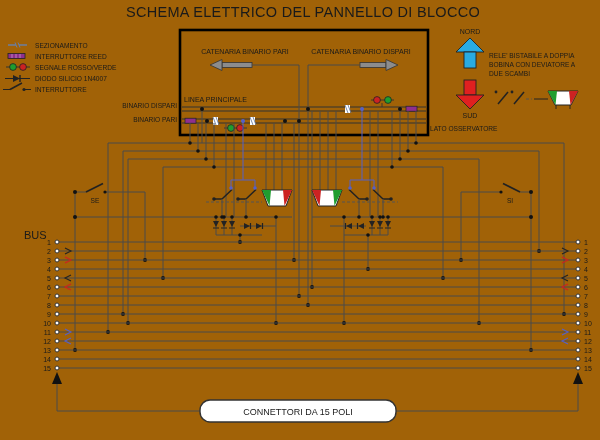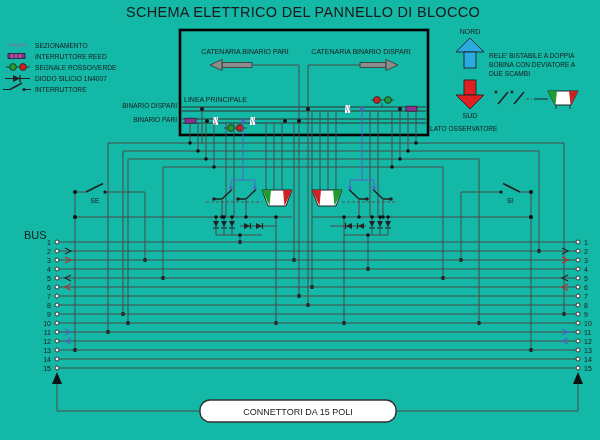--- a/index.html
+++ b/index.html
@@ -1,16 +1,16 @@
 <!DOCTYPE html>
 <html><head>
 <meta charset="utf-8">
 <style>
   html,body{margin:0;padding:0;background:#fff;}
-  #stage{position:relative;width:600px;height:440px;background:#14b8a6;overflow:hidden;
+  #stage{position:relative;width:600px;height:440px;background:#a16207;overflow:hidden;
          font-family:"Liberation Sans", sans-serif;}
   svg{position:absolute;left:0;top:0;}
   text{fill:#1a1a1a;}
   .t7{font-size:7px;}
   .t65{font-size:6.6px;}
   .t11{font-size:11px;}
   .title{font-size:14.5px;letter-spacing:.3px;}
   .conn{font-size:9px;}
   .wire{stroke:#4a4a4a;stroke-width:1;fill:none;}
   .blue{stroke:#5560c8;stroke-width:1;fill:none;}

